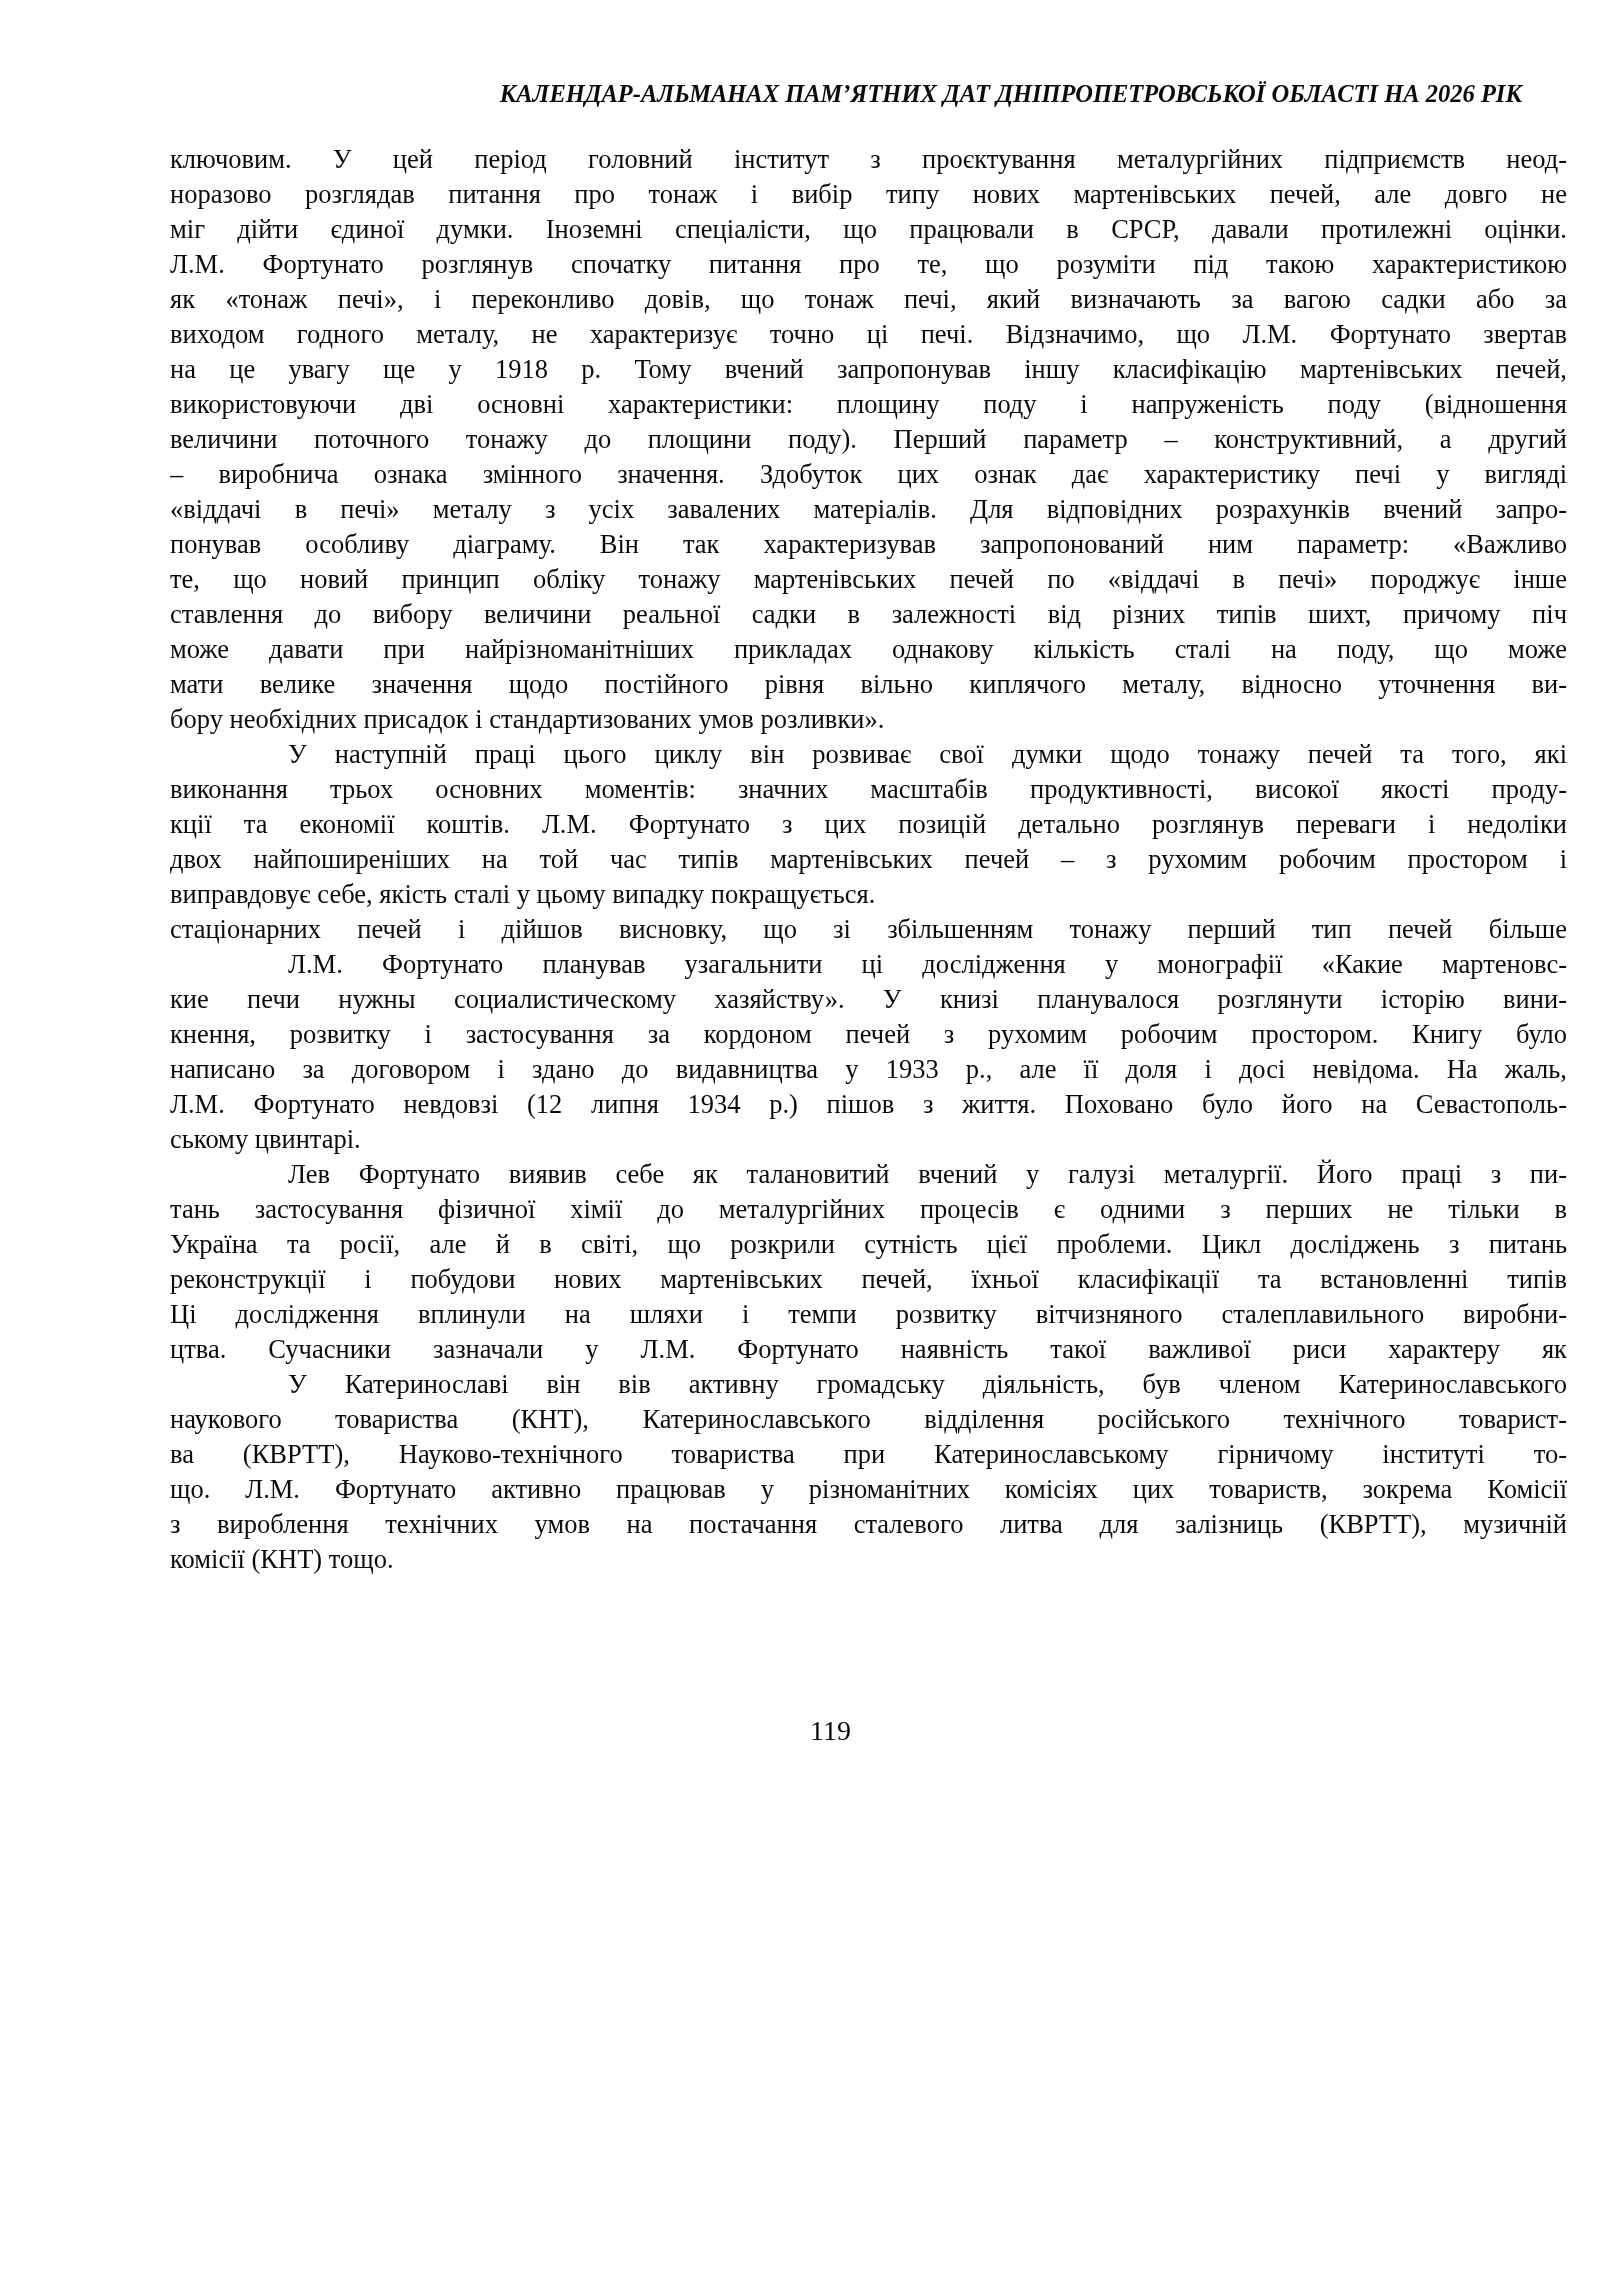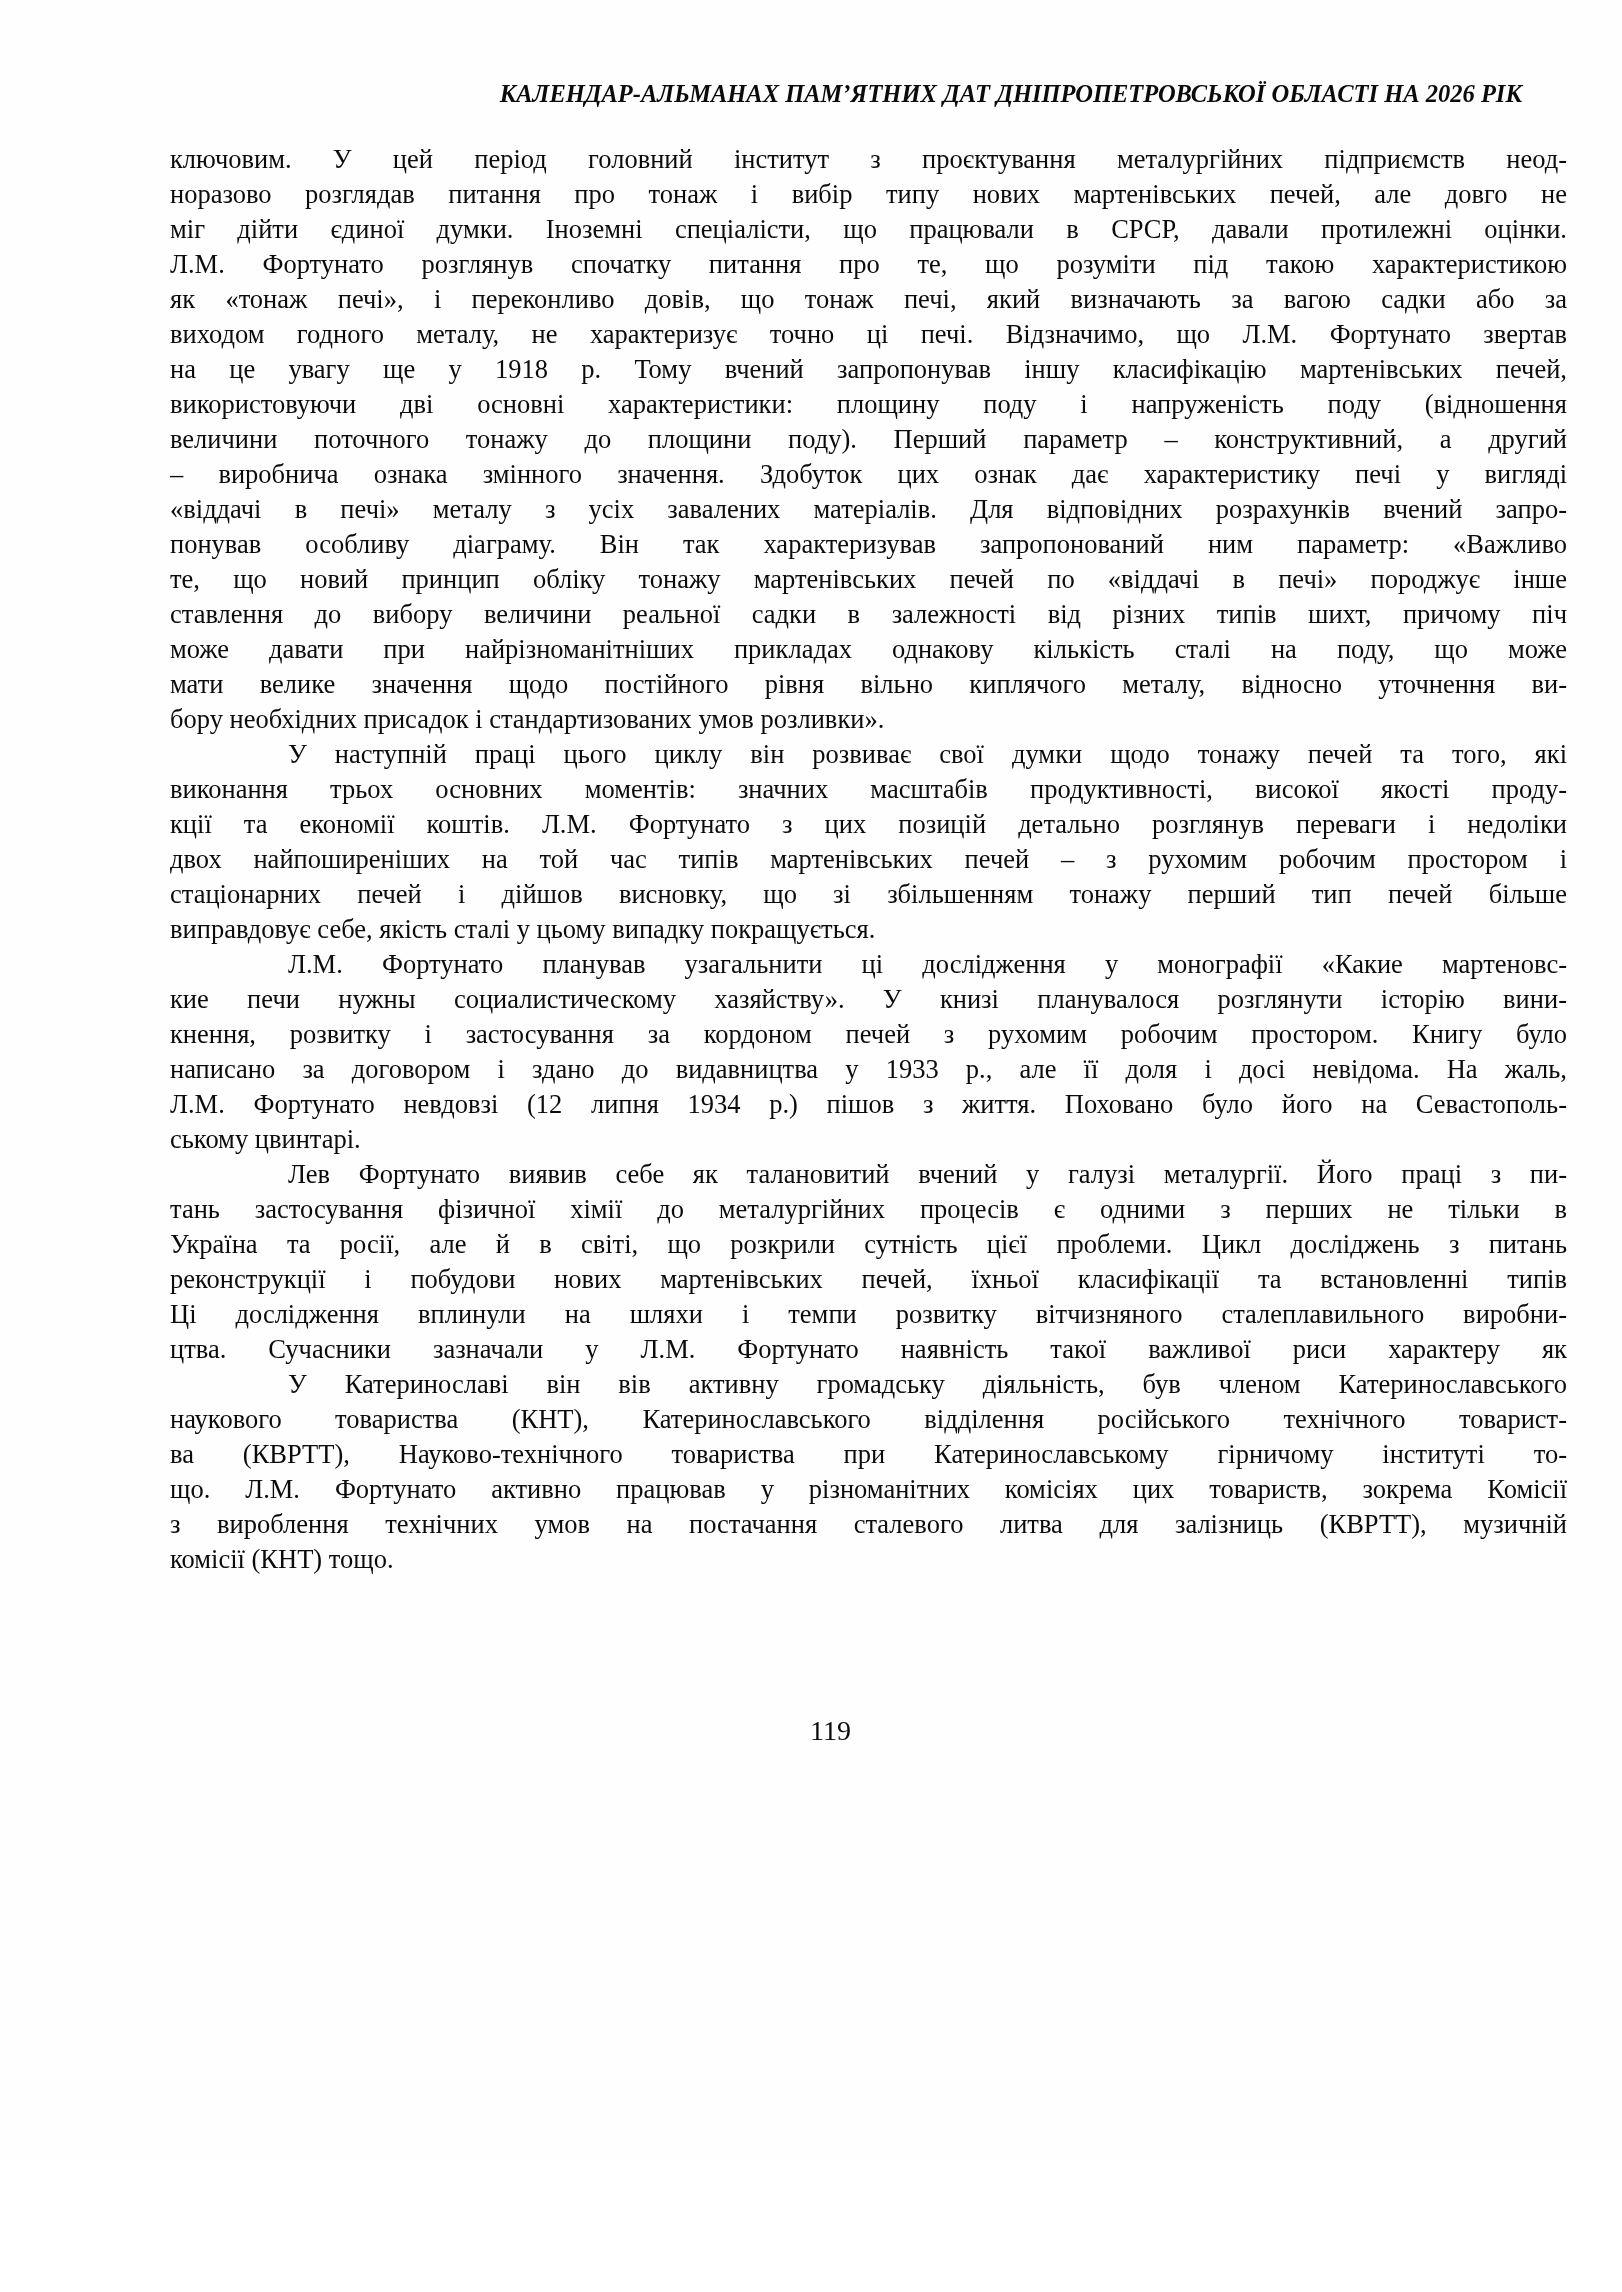--- a/index.html
+++ b/index.html
@@ -89,22 +89,22 @@
         <div class="line"><span class="it">ставлення до вибору величини реальної садки в залежності від різних типів шихт, причому піч</span></div>
         <div class="line"><span class="it">може давати при найрізноманітніших прикладах однакову кількість сталі на поду, що може</span></div>
         <div class="line"><span class="it">мати велике значення щодо постійного рівня вільно киплячого металу, відносно уточнення ви-</span></div>
         <div class="line last"><span class="it">бору необхідних присадок і стандартизованих умов розливки».</span></div>
       </div>
       <div class="paragraph">
         <div class="line indent"><span>У наступній праці цього циклу він розвиває свої думки щодо тонажу печей та того, які</span></div>
         <div class="line"><span>виконання трьох основних моментів: значних масштабів продуктивності, високої якості проду-</span></div>
         <div class="line"><span>кції та економії коштів. Л.М. Фортунато з цих позицій детально розглянув переваги і недоліки</span></div>
         <div class="line"><span>двох найпоширеніших на той час типів мартенівських печей – з рухомим робочим простором і</span></div>
+        <div class="line last"><span>виправдовує себе, якість сталі у цьому випадку покращується.</span></div>
         <div class="line"><span>стаціонарних печей і дійшов висновку, що зі збільшенням тонажу перший тип печей більше</span></div>
-        <div class="line last"><span>виправдовує себе, якість сталі у цьому випадку покращується.</span></div>
       </div>
       <div class="paragraph">
         <div class="line indent"><span>Л.М. Фортунато планував узагальнити ці дослідження у монографії «Какие мартеновс-</span></div>
         <div class="line"><span>кие печи нужны социалистическому хазяйству». У книзі планувалося розглянути історію вини-</span></div>
         <div class="line"><span>кнення, розвитку і застосування за кордоном печей з рухомим робочим простором. Книгу було</span></div>
         <div class="line"><span>написано за договором і здано до видавництва у 1933 р., але її доля і досі невідома. На жаль,</span></div>
         <div class="line"><span>Л.М. Фортунато невдовзі (12 липня 1934 р.) пішов з життя. Поховано було його на Севастополь-</span></div>
         <div class="line last"><span>ському цвинтарі.</span></div>
       </div>
       <div class="paragraph">

